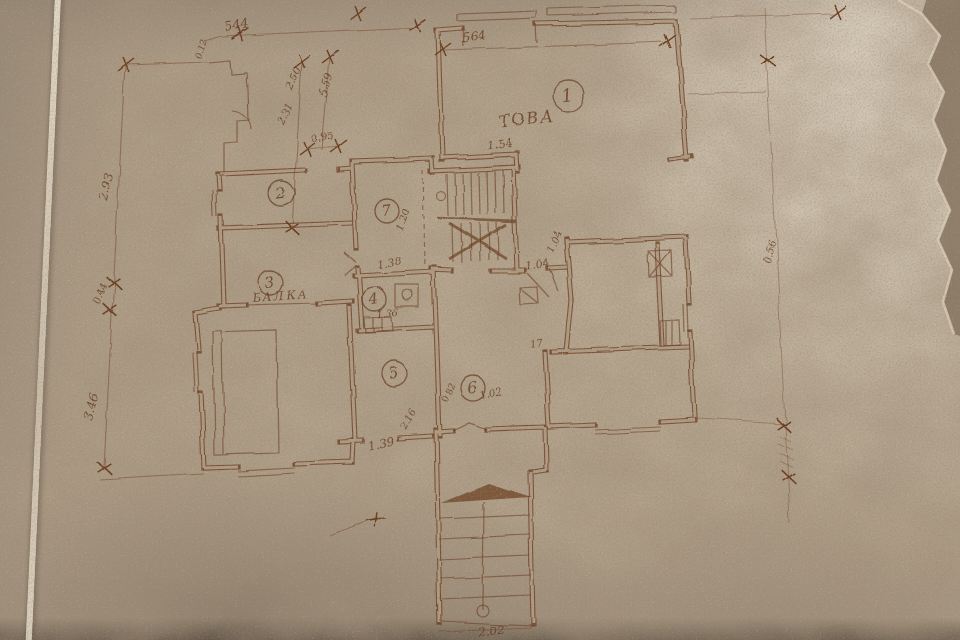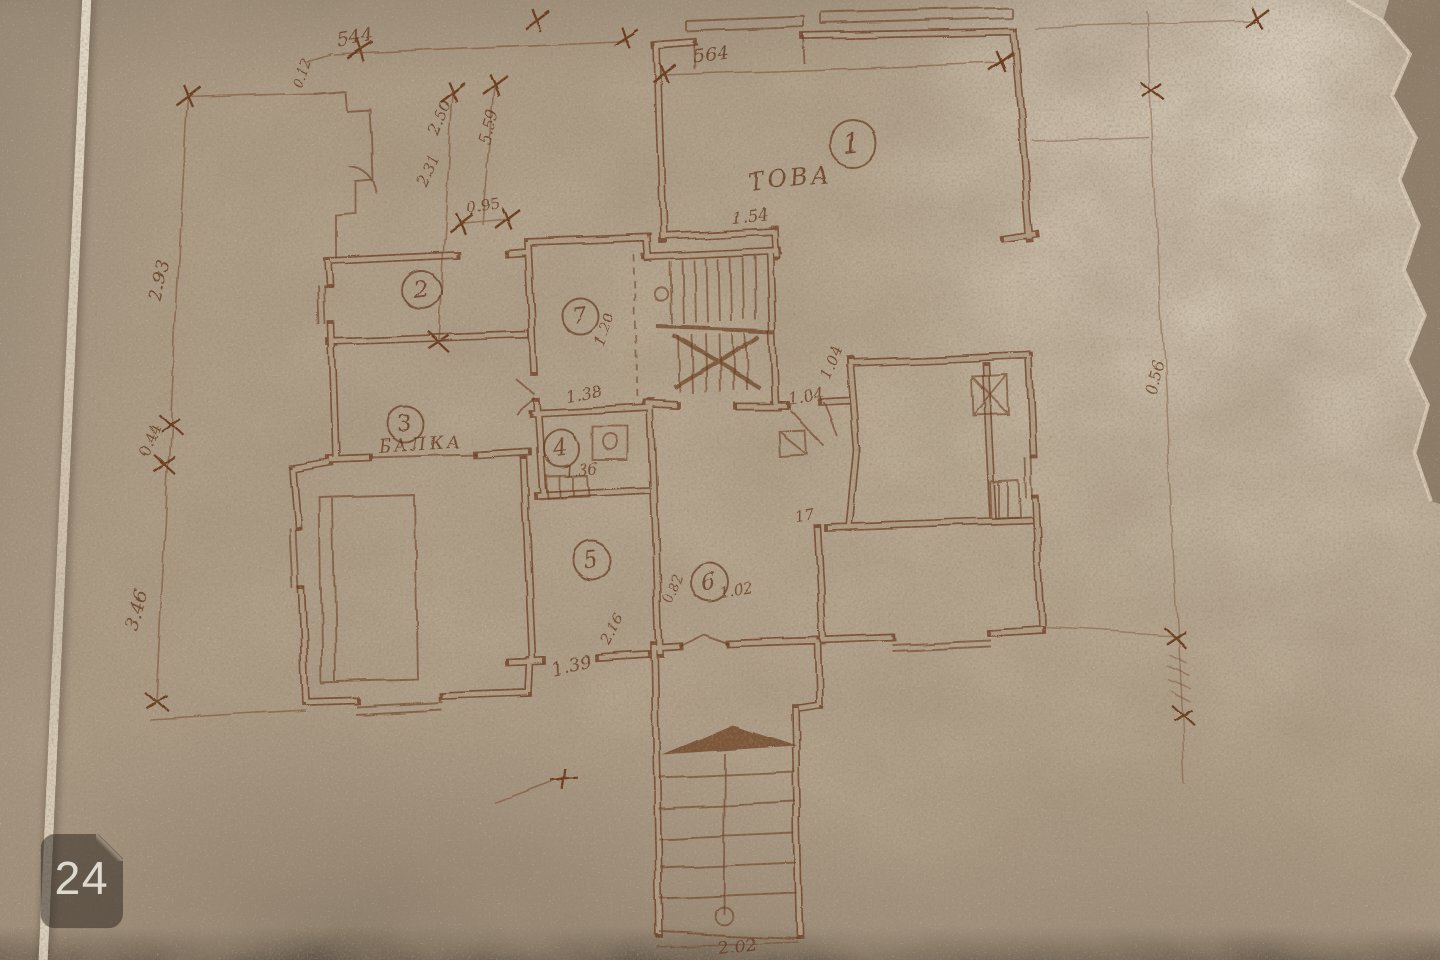--- a/index.html
+++ b/index.html
@@ -241,17 +241,14 @@
       </filter>
       <filter id="grainL" x="0" y="0" width="100%" height="100%">
         <feTurbulence type="fractalNoise" baseFrequency="0.8" numOctaves="2" seed="13" stitchTiles="stitch"></feTurbulence>
         <feColorMatrix type="matrix" values="0 0 0 0 0.93  0 0 0 0 0.89  0 0 0 0 0.80  0.8 0.8 0.8 0 -1.35"></feColorMatrix>
       </filter>
     </defs>
     <rect width="960" height="640" filter="url(#grainD)" opacity="0.5"></rect>
     <rect width="960" height="640" filter="url(#grainL)" opacity="0.35"></rect>
   </svg>
 
-  <div class="badge">
-    <span>24</span>
-  </div>
 
 </div>
 
 </body></html>

